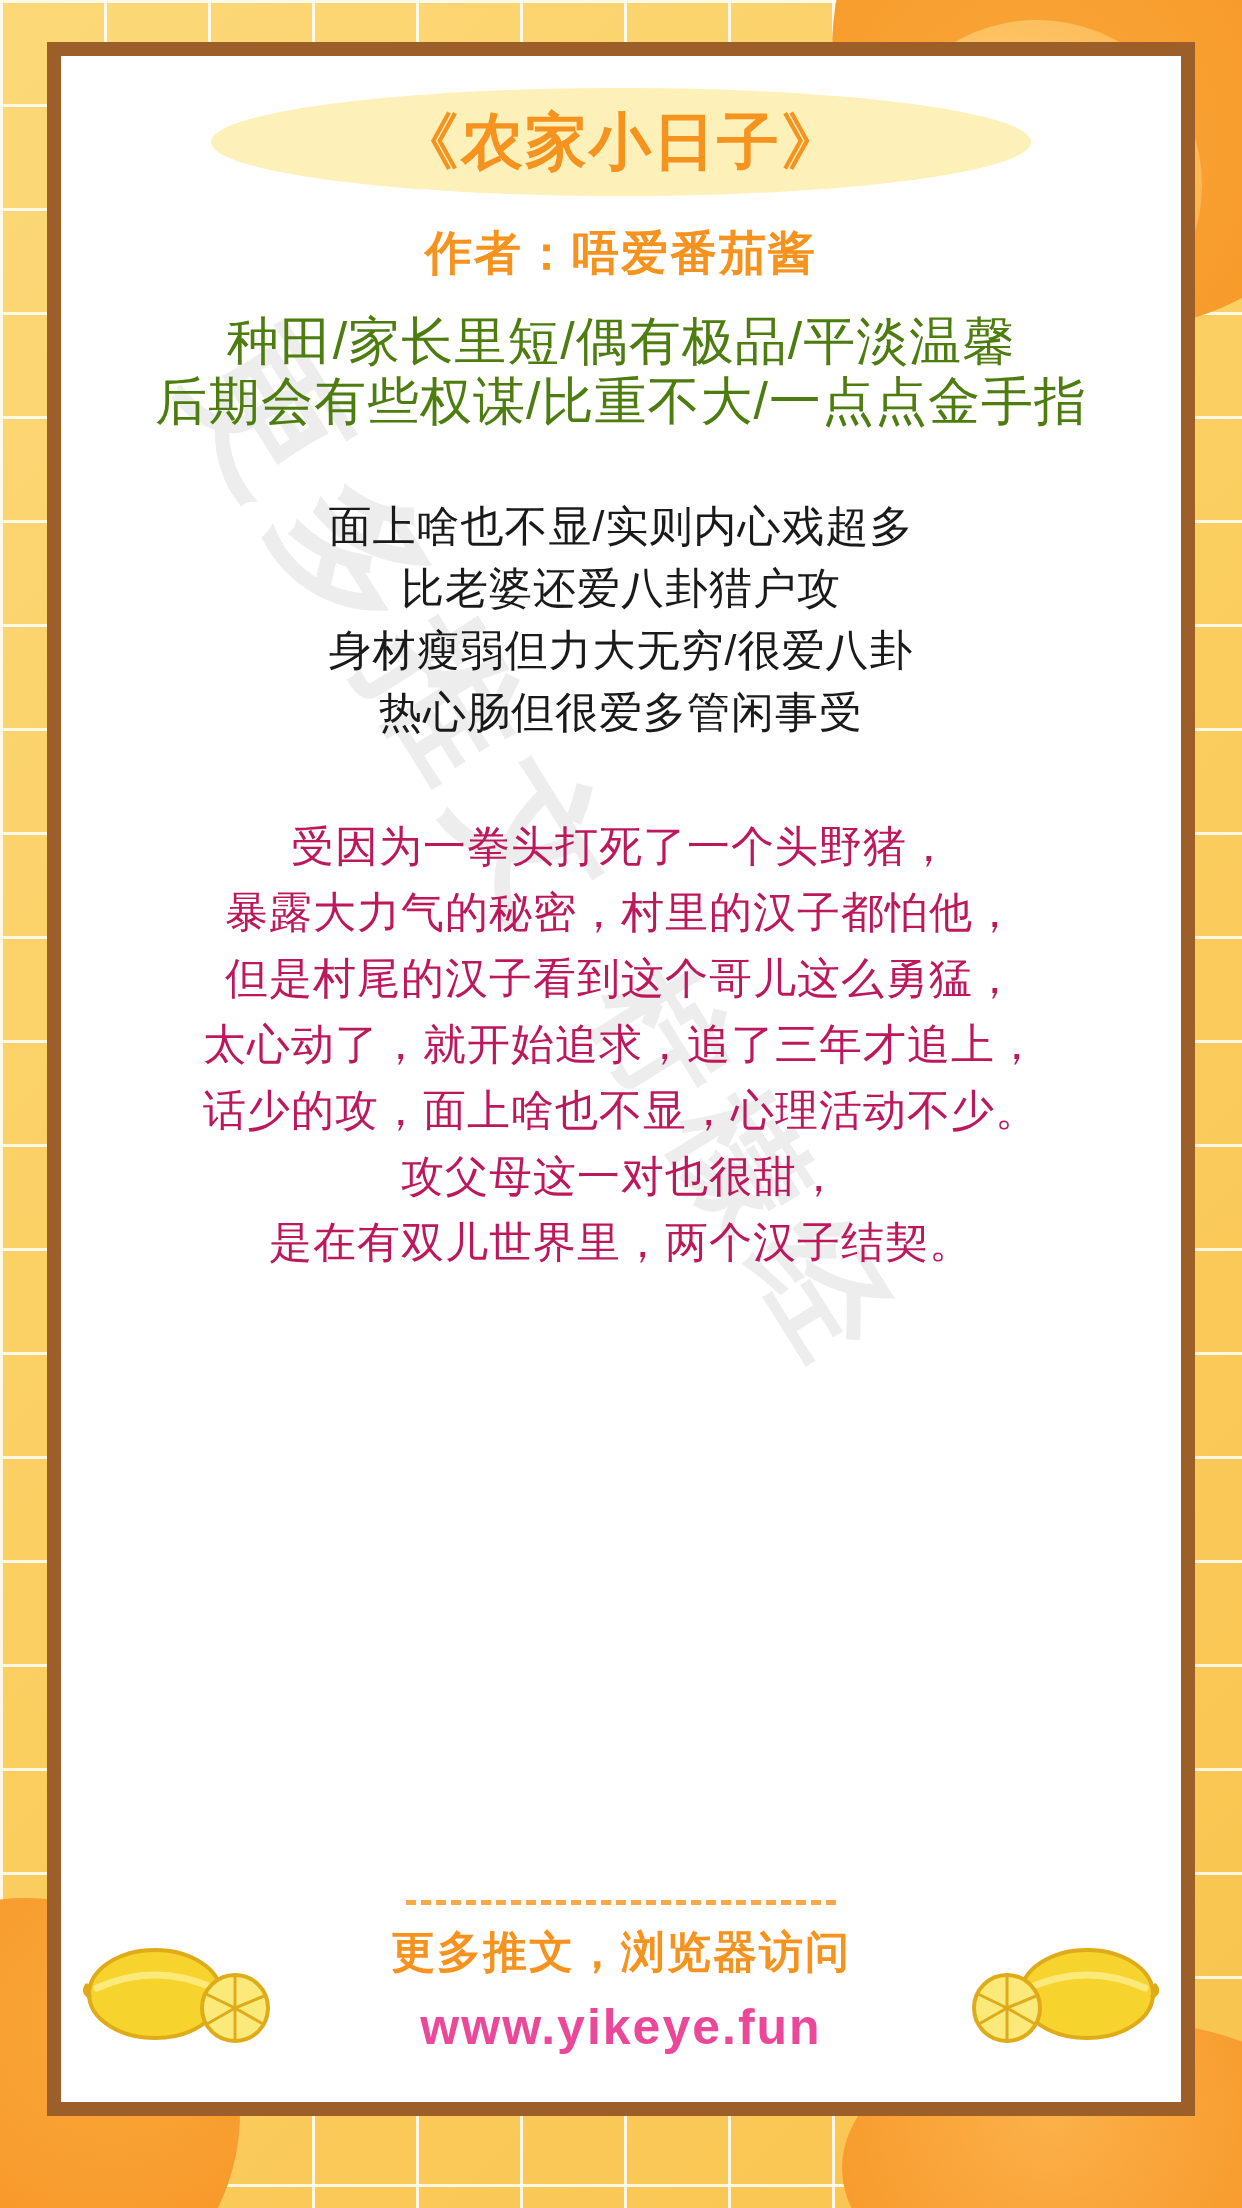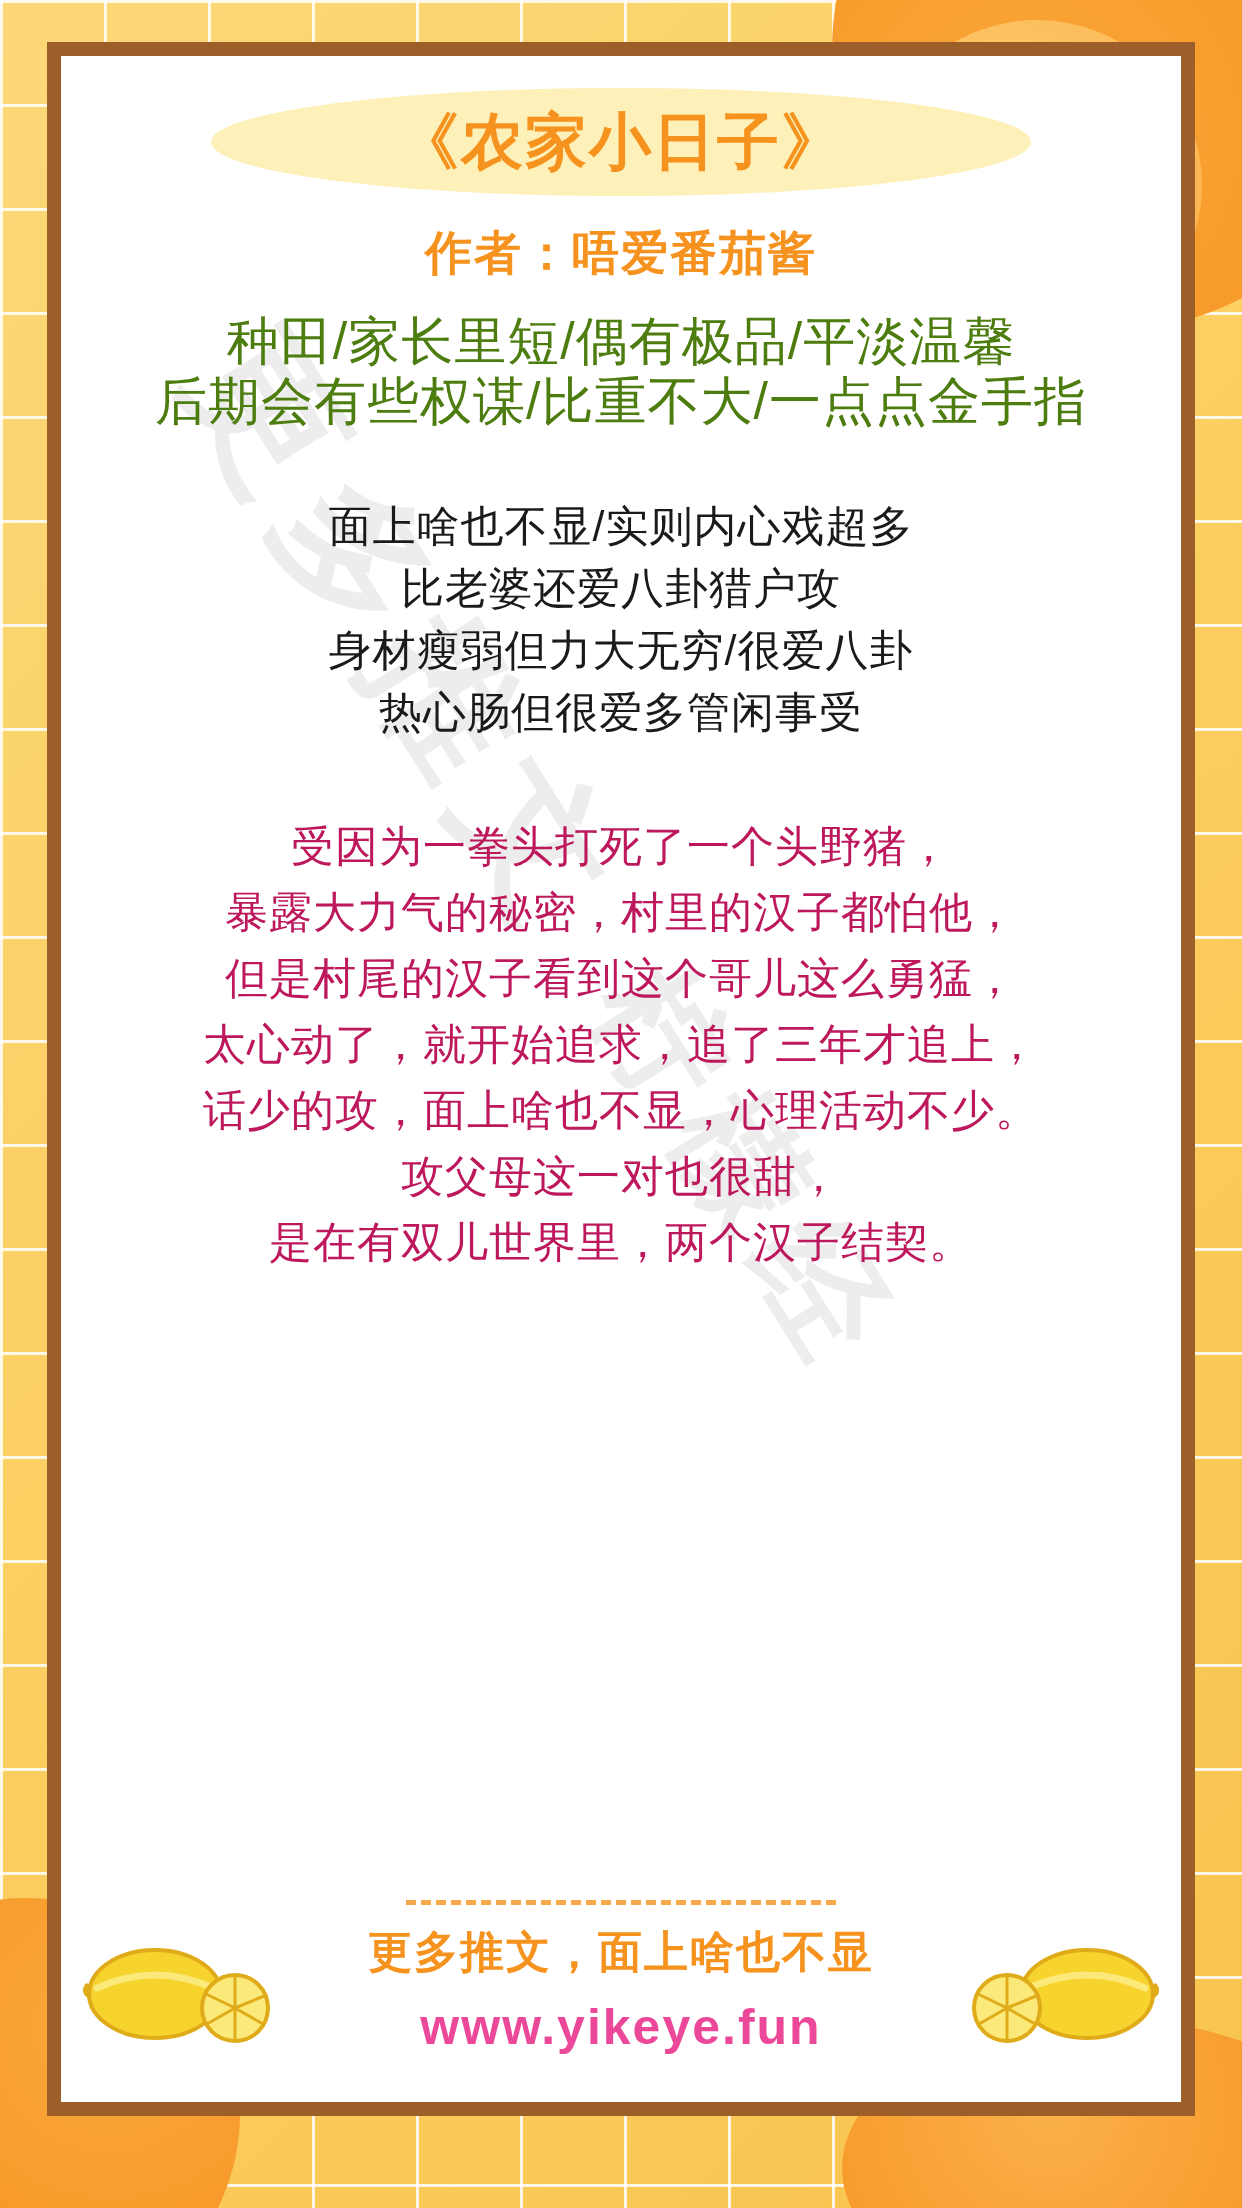--- a/index.html
+++ b/index.html
@@ -253,21 +253,21 @@
         <p>太心动了，就开始追求，追了三年才追上，</p>
         <p>话少的攻，面上啥也不显，心理活动不少。</p>
         <p>攻父母这一对也很甜，</p>
         <p>是在有双儿世界里，两个汉子结契。</p>
       </div>
 
     </div>
 
     <div class="footer">
       <div class="divider"></div>
-      <div class="footer-text">更多推文，面上啥也不显</div>
+      <div class="footer-text">更多推文，浏览器访问</div>
       <div class="footer-url">www.yikeye.fun</div>
     </div>
 
     <div class="lemon lemon-left">
       <svg width="190" height="120" viewBox="0 0 190 120">
         <ellipse cx="72" cy="58" rx="66" ry="44" fill="#f6d32d" stroke="#e0ab18" stroke-width="4"></ellipse>
         <path d="M14 52 q58 -26 116 0" fill="none" stroke="#fbe97a" stroke-width="7" stroke-linecap="round"></path>
         <path d="M6 60 q-6 -4 -2 -10" fill="none" stroke="#e0ab18" stroke-width="5" stroke-linecap="round"></path>
         <circle cx="152" cy="72" r="33" fill="#fbe97a" stroke="#e0ab18" stroke-width="4"></circle>
         <path d="M152 72 L152 40 M152 72 L181 60 M152 72 L180 88 M152 72 L152 105 M152 72 L124 88 M152 72 L123 58" stroke="#e0ab18" stroke-width="3" fill="none"></path>

